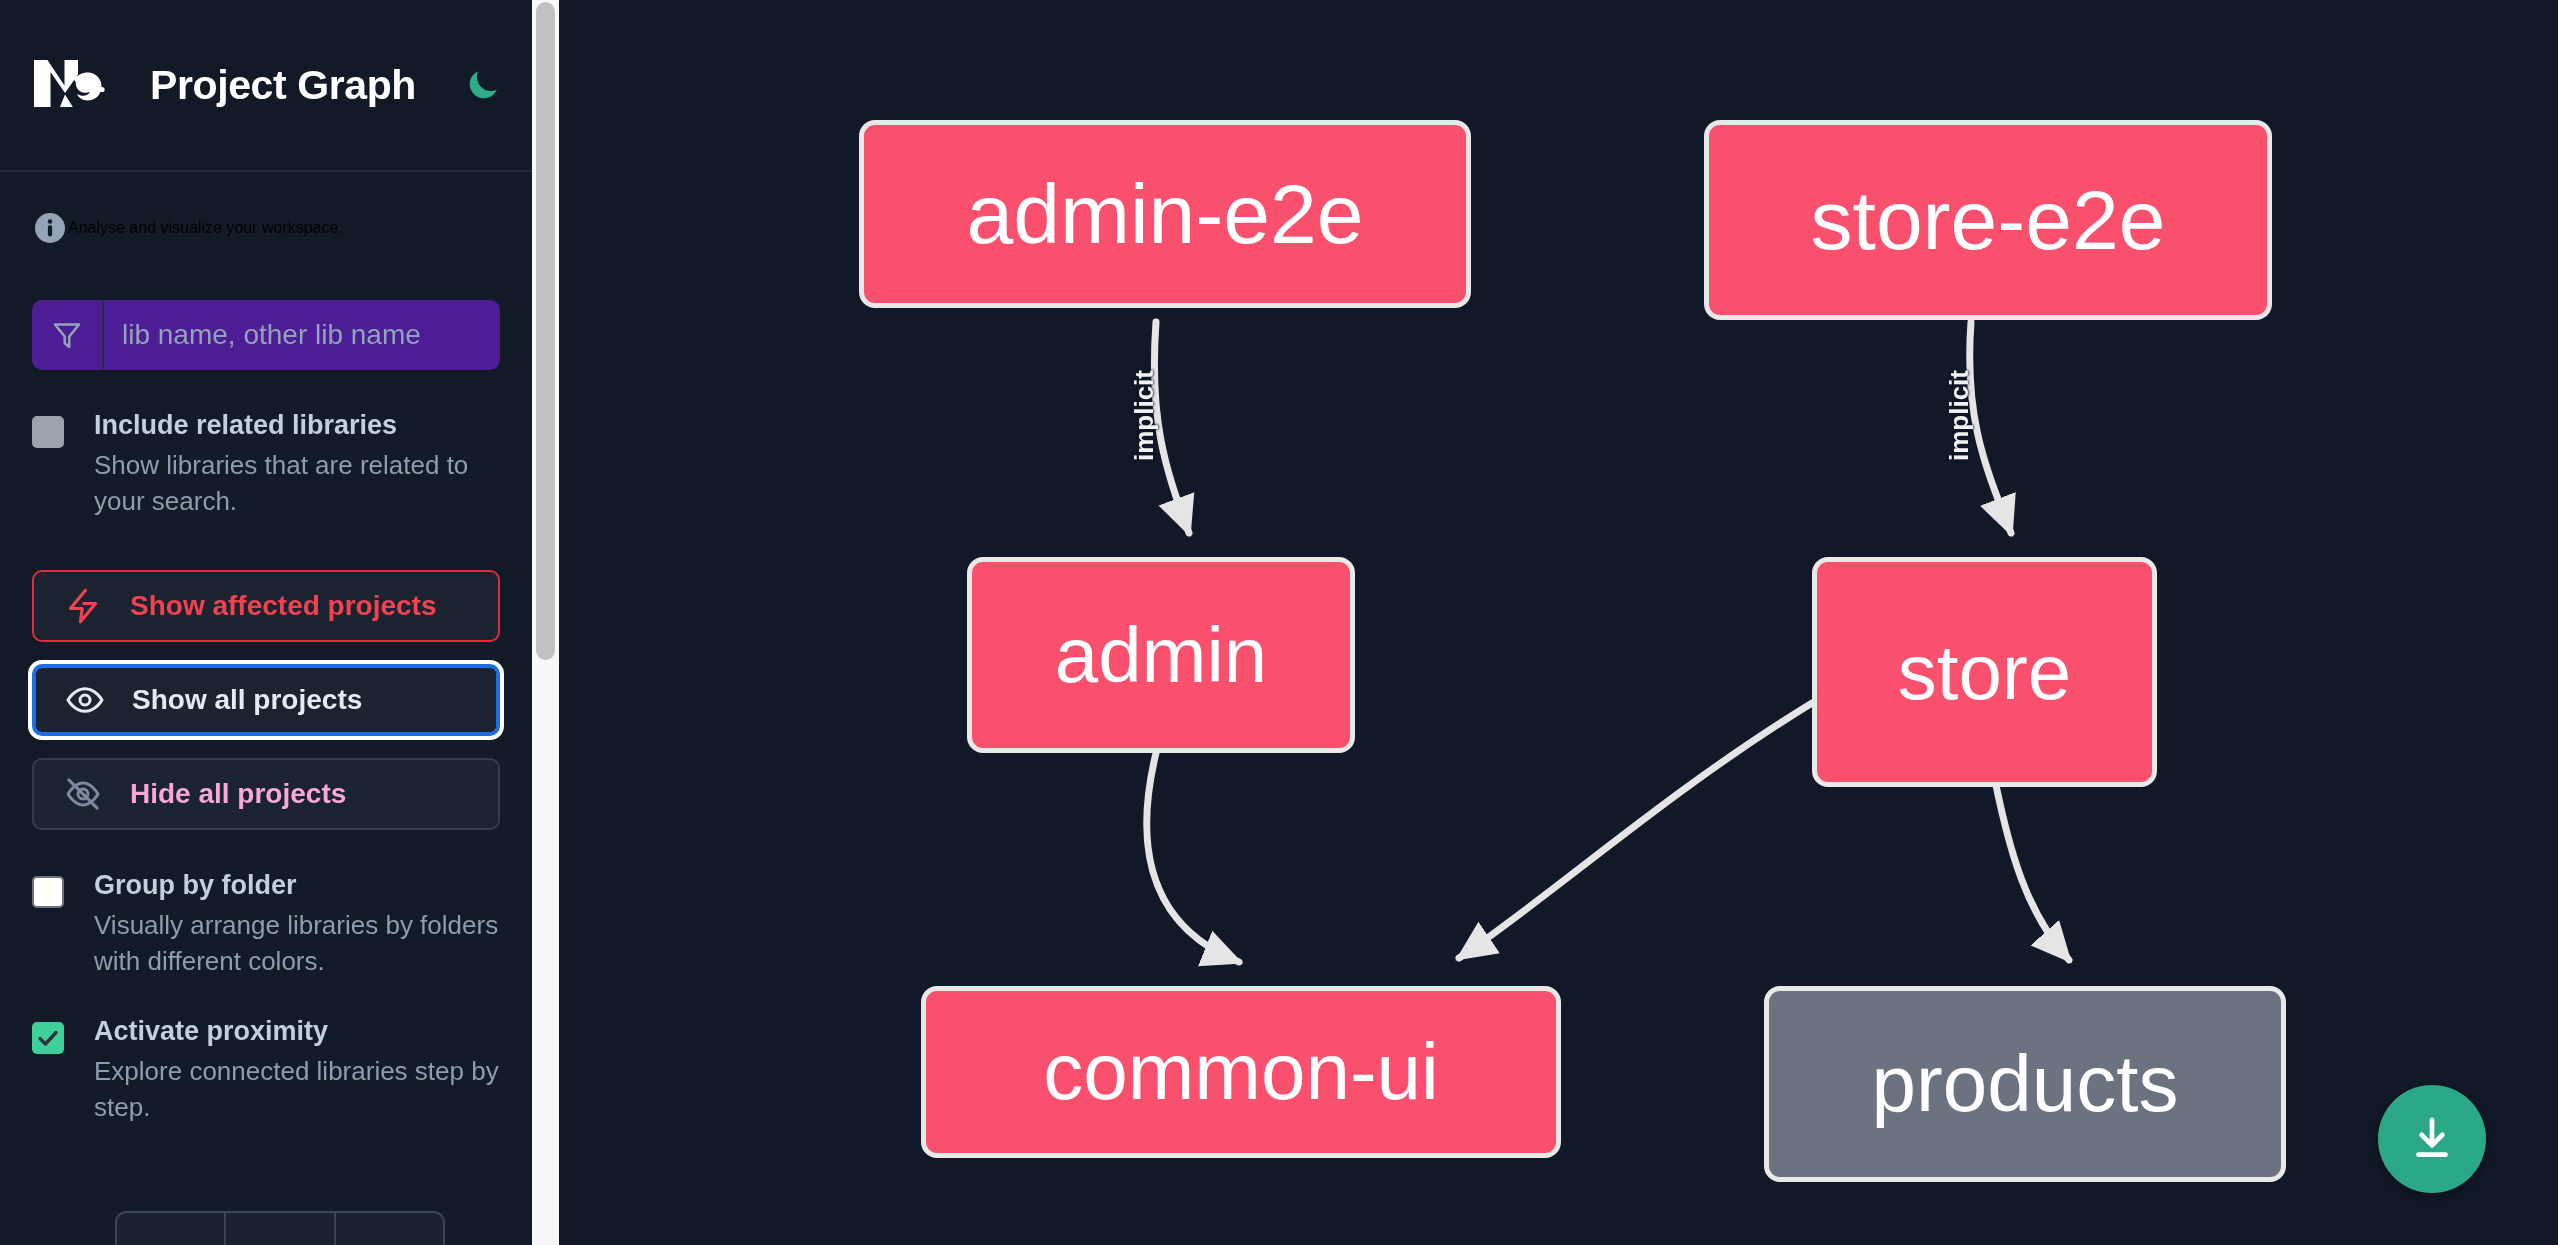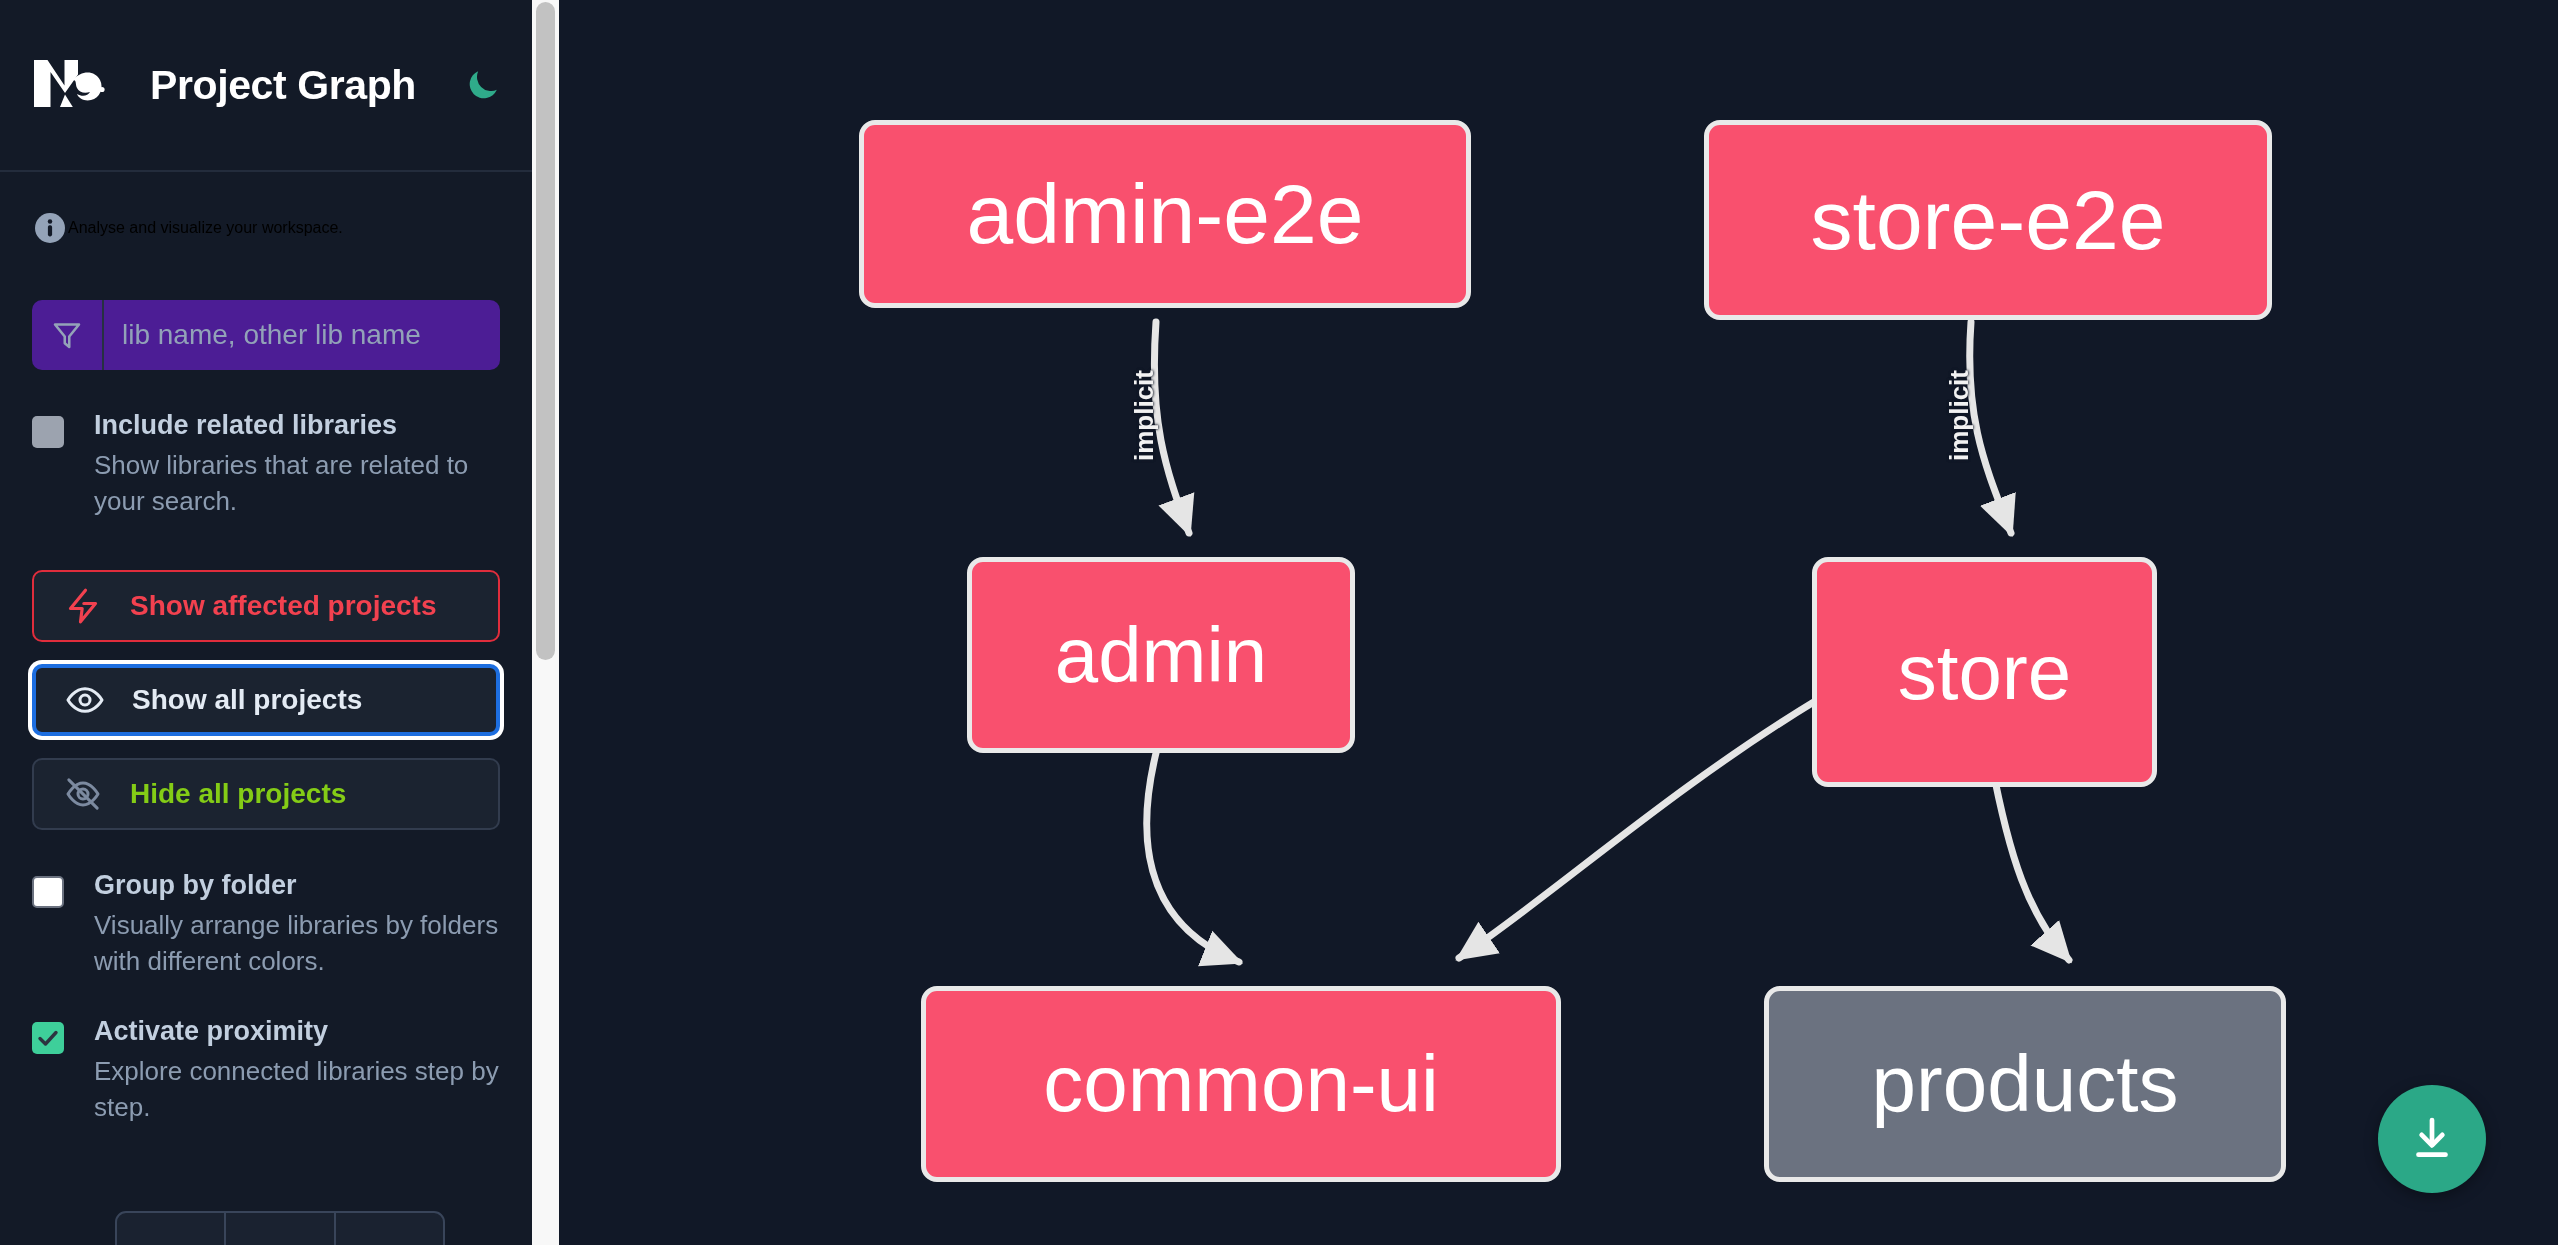--- a/index.html
+++ b/index.html
@@ -88,21 +88,21 @@
   }
   .gbtn .glabel { font-size: 28px; font-weight: 700; margin-left: 26px; }
   .gbtn.primary {
     border: 4px solid #1d6ee0;
     box-shadow: 0 0 0 4px #ffffff;
   }
   .gbtn.primary .glabel { color: #e4ebf4; }
   .gbtn.danger { border: 2px solid #e02d3c; }
   .gbtn.danger .glabel { color: #f2414f; }
   .gbtn.muted { border: 2px solid #323c4e; }
-  .gbtn.muted .glabel { color: #84cc16; }
+  .gbtn.muted .glabel { color: #f9a8d4; }
   .gicon { width: 42px; height: 42px; flex: 0 0 42px; display: flex; align-items: center; justify-content: center; }
 
   .seg-ctl {
     position: absolute; left: 115px; bottom: -30px;
     width: 330px; height: 64px;
     border: 2px solid #39455a; border-radius: 11px;
     display: flex; overflow: hidden; background: #1a2230;
   }
   .seg { flex: 1 1 0; border-right: 2px solid #39455a; }
   .seg:last-child { border-right: 0; }
@@ -290,21 +290,21 @@
     <div class="edge-label" style="left:1355px; top:400px; transform: rotate(-90deg);">implicit</div>
 
     <div class="gnode focused" style="left:300px; top:120px; width:612px; height:188px; font-size:84px;">admin-e2e</div>
 
     <div class="gnode focused" style="left:1145px; top:120px; width:568px; height:200px; font-size:84px;">store-e2e</div>
 
     <div class="gnode focused" style="left:408px; top:557px; width:388px; height:196px; font-size:78px;">admin</div>
 
     <div class="gnode focused" style="left:1253px; top:557px; width:345px; height:230px; font-size:78px;">store</div>
 
-    <div class="gnode focused" style="left:362px; top:986px; width:640px; height:196px; font-size:80px;">common-ui</div>
+    <div class="gnode focused" style="left:362px; top:986px; width:640px; height:172px; font-size:80px;">common-ui</div>
 
     <div class="gnode dim" style="left:1205px; top:986px; width:522px; height:196px; font-size:80px;">products</div>
 
     <button class="fab">
       <span>
         <svg width="54" height="54" viewBox="0 0 24 24" fill="none" stroke="#ffffff" stroke-width="2.1" stroke-linecap="round" stroke-linejoin="round" xmlns="http://www.w3.org/2000/svg">
           <line x1="12" y1="4" x2="12" y2="14.8"></line>
           <polyline points="7.4,10.6 12,15.3 16.6,10.6"></polyline>
           <line x1="6" y1="19.4" x2="18" y2="19.4"></line>
         </svg>

